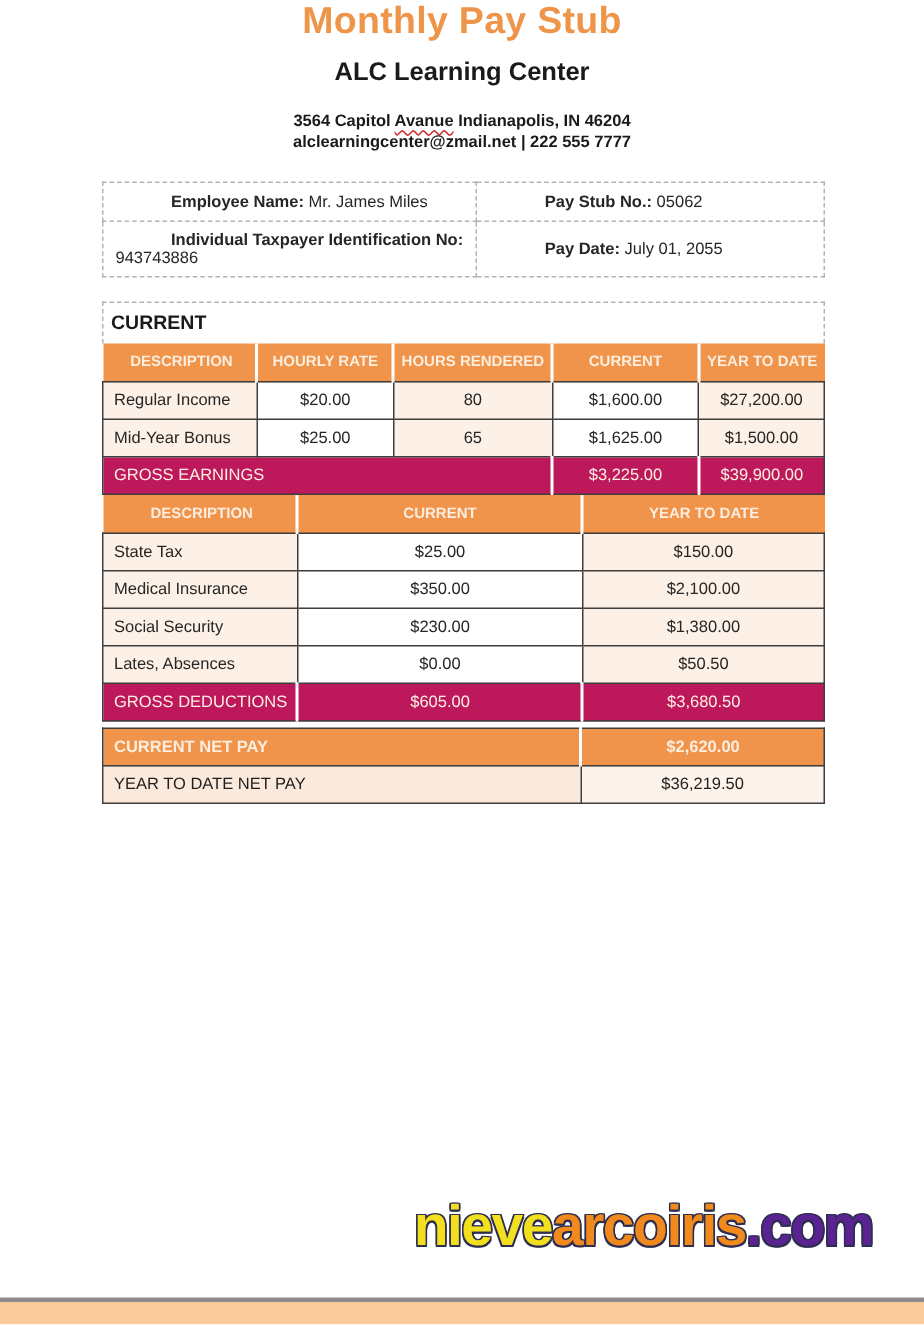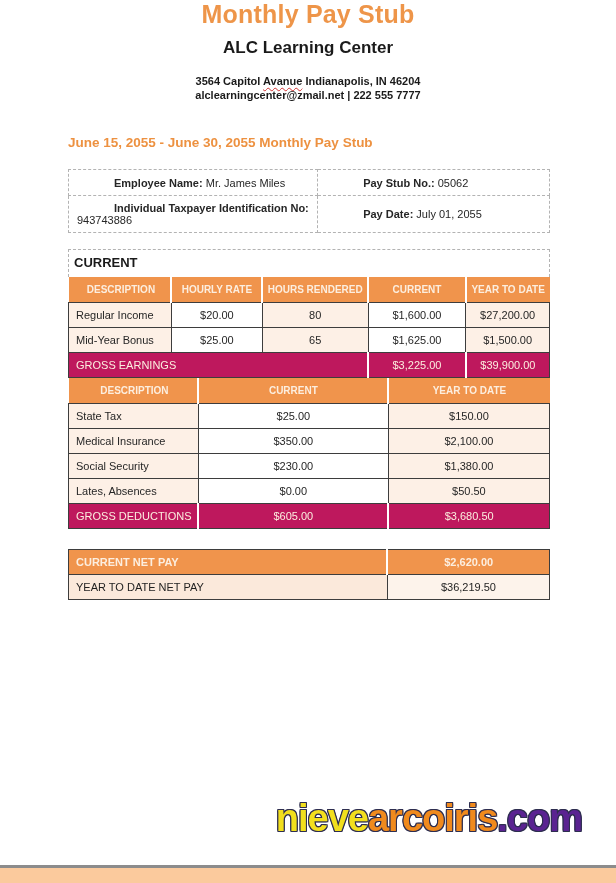--- a/index.html
+++ b/index.html
@@ -42,21 +42,21 @@
   .paytable td { border:1px solid #3d3d3d; padding:6px 4px; text-align:center; height:23px; }
   .paytable td:first-child { text-align:left; padding-left:7px; }
   .paytable tr.data-row td:nth-child(odd)  { background:#FDF0E6; }
   .paytable tr.data-row td:nth-child(even) { background:#ffffff; }
   .paytable tr.total-row td {
     background:#be185d; color:#FCEEDF; font-weight:normal;
     border:1px solid #3d3d3d; border-left:2px solid #ffffff;
   }
   .paytable tr.total-row td:first-child { border-left:1px solid #3d3d3d; }
   
-  .netpay-table { margin-top:20px; }
+  .netpay-table { margin-top:4px; }
   .netpay-table tr.net-current td { background:#F0944C; color:#FCEEDF; font-weight:bold; }
   .netpay-table tr.net-current td.val { border-left:2px solid #ffffff; }
   .netpay-table tr.net-ytd td { font-weight:normal; color:#1f1f1f; }
   .netpay-table tr.net-ytd td.lab { background:#FBE9DB; }
   .netpay-table tr.net-ytd td.val { background:#FDF3EB; }
   
   .brand-logo {
     position:absolute; top:797px; right:34px; font-size:38px; font-weight:bold;
     letter-spacing:-1px; white-space:nowrap;
     text-shadow:-1px -1px 0 #2e2e50, 1px -1px 0 #2e2e50, -1px 1px 0 #2e2e50,
@@ -78,21 +78,20 @@
   <div class="doc-title">Monthly Pay Stub</div>
   <div class="company-name">ALC Learning Center</div>
 
   <div class="address-block">
     <div><span>3564 Capitol</span> <span class="misspelled">Avanue</span> <span>Indianapolis, IN 46204</span></div>
     <div>alclearningcenter@zmail.net | 222 555 7777</div>
   </div>
 
   <div class="content">
 
-    <div class="period-heading">June 15, 2055 - June 30, 2055 Monthly Pay Stub</div>
 
     <table class="info-table">
       <tbody>
           <tr>
         <td class="left-col"><span class="lbl">Employee Name:</span> <span>Mr. James Miles</span></td>
         <td><span class="lbl">Pay Stub No.:</span> <span>05062</span></td>
       </tr>
       <tr>
         <td class="left-col"><span class="lbl">Individual Taxpayer Identification No:</span> <span>943743886</span></td>
         <td><span class="lbl">Pay Date:</span> <span>July 01, 2055</span></td>

